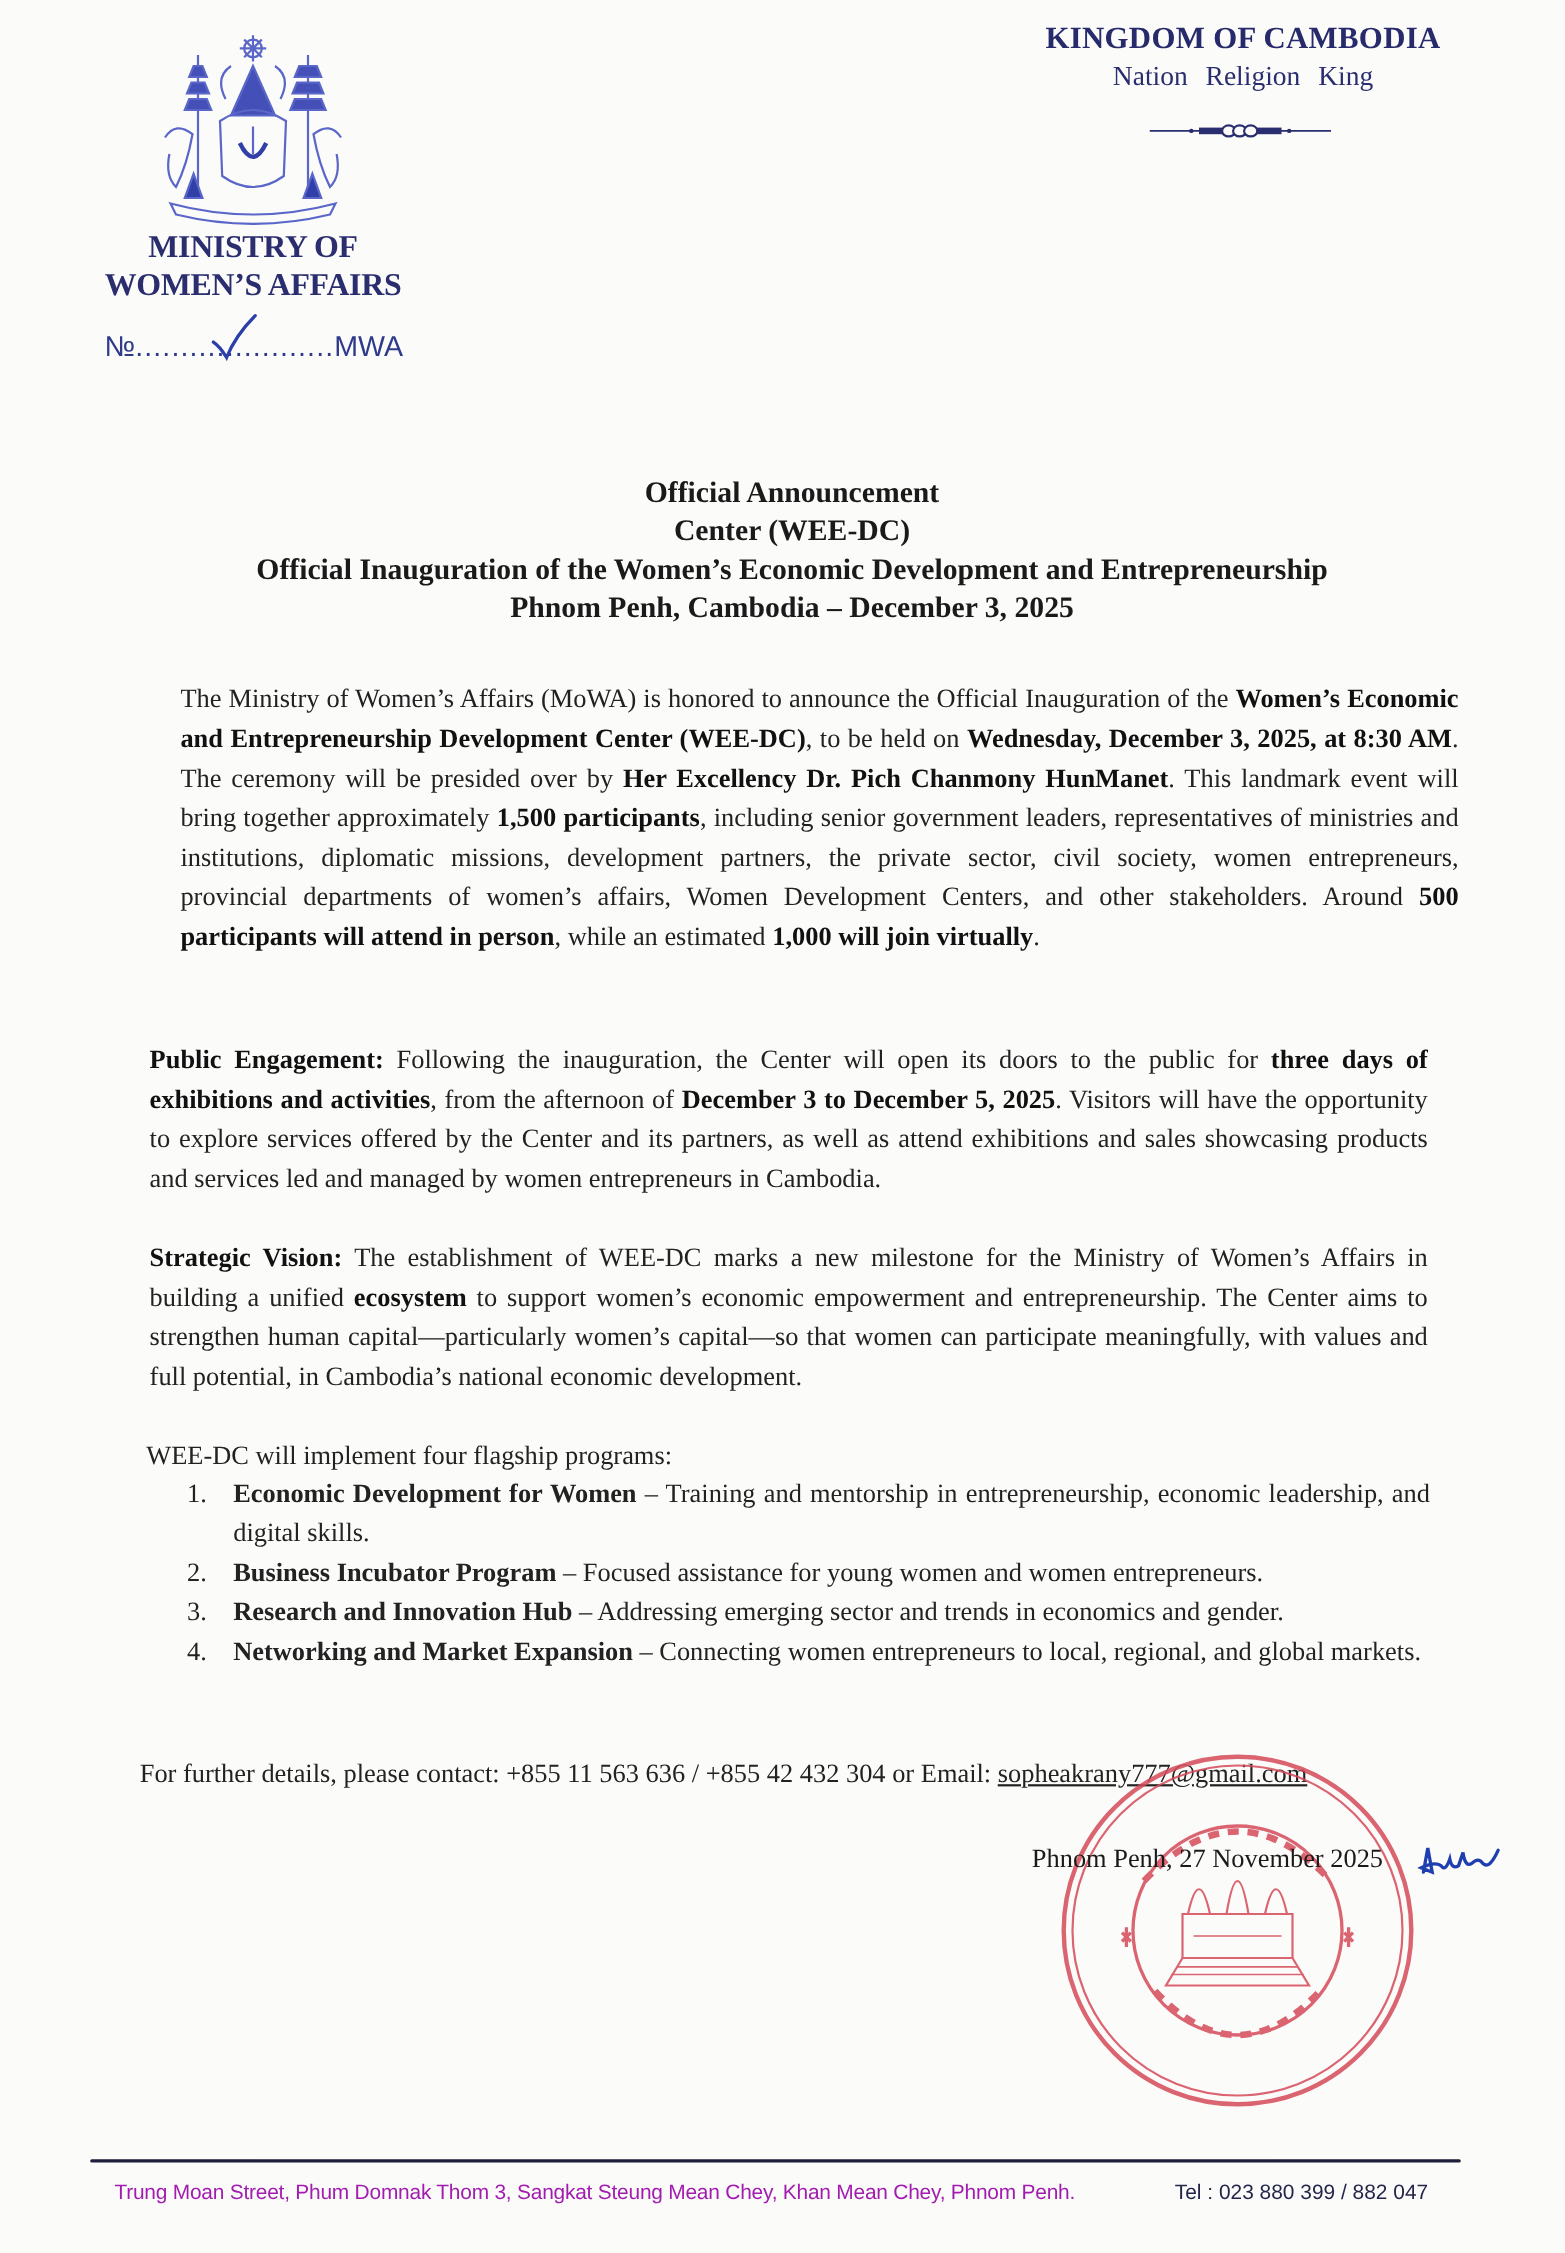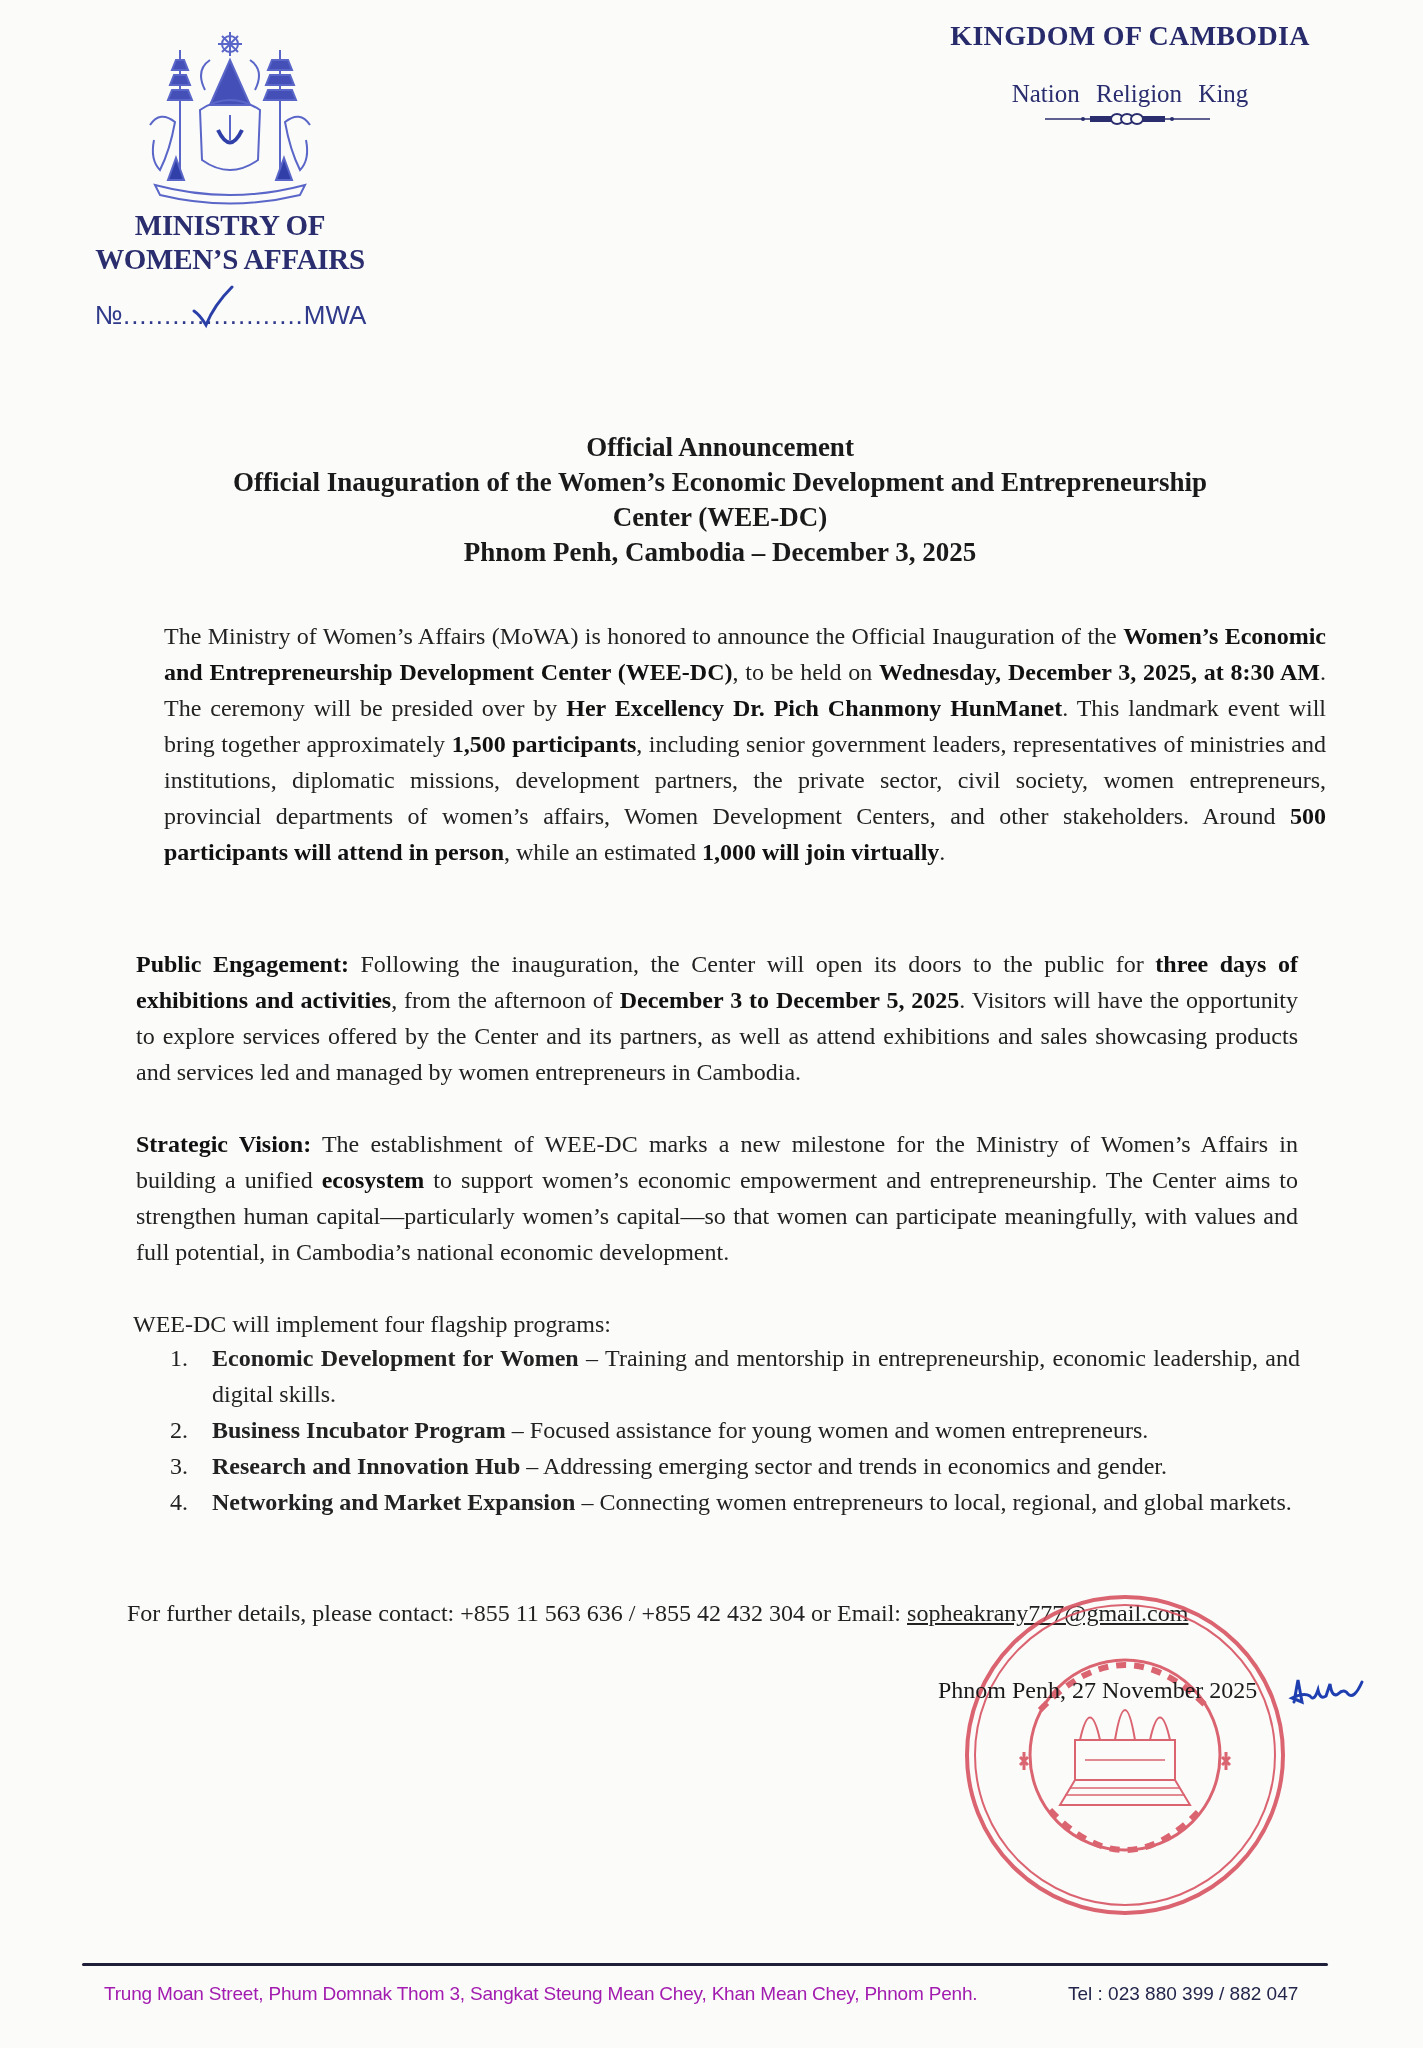--- a/index.html
+++ b/index.html
@@ -27,21 +27,21 @@
   }
   .refno .dots { letter-spacing: 1px; }
   #checkmark { left: 192px; top: 285px; width: 42px; height: 44px; }
 
   
   .kingdom {
     left: 920px; top: 20px; width: 420px; text-align: center;
     color: #282b6b; font-weight: bold; font-size: 28px; letter-spacing: 0.3px;
   }
   .motto {
-    left: 950px; top: 80px; width: 360px; text-align: center;
+    left: 950px; top: 56px; width: 360px; text-align: center;
     color: #2a2d6e; font-size: 25px; word-spacing: 10px;
   }
   #ornament { left: 1045px; top: 108px; width: 165px; height: 22px; }
 
   
   .titles {
     left: 120px; top: 430px; width: 1200px; text-align: center;
     font-weight: bold; font-size: 27px; line-height: 35px; color: #1a1a1a;
   }
 
@@ -123,22 +123,22 @@
   <rect x="45" y="8" width="75" height="6" fill="#2a2d6e"></rect>
   <ellipse cx="72" cy="11" rx="6" ry="5" fill="#fbfbfa" stroke="#2a2d6e" stroke-width="2"></ellipse>
   <ellipse cx="82" cy="11" rx="6" ry="5" fill="#fbfbfa" stroke="#2a2d6e" stroke-width="2"></ellipse>
   <ellipse cx="92" cy="11" rx="6" ry="5" fill="#fbfbfa" stroke="#2a2d6e" stroke-width="2"></ellipse>
   <circle cx="38" cy="11" r="2" fill="#2a2d6e"></circle>
   <circle cx="127" cy="11" r="2" fill="#2a2d6e"></circle>
 </svg>
 
 <div class="abs titles">
   <div>Official Announcement</div>
+  <div>Center (WEE-DC)</div>
   <div>Official Inauguration of the Women’s Economic Development and Entrepreneurship</div>
-  <div>Center (WEE-DC)</div>
   <div>Phnom Penh, Cambodia – December 3, 2025</div>
 </div>
 
 <div id="p1" class="abs para"><span>The Ministry of Women’s Affairs (MoWA) is honored to announce the Official Inauguration of the </span><b>Women’s Economic and Entrepreneurship Development Center (WEE-DC)</b><span>, to be held on </span><b>Wednesday, December 3, 2025, at 8:30 AM</b><span>. The ceremony will be presided over by </span><b>Her Excellency Dr. Pich Chanmony HunManet</b><span>. This landmark event will bring together approximately </span><b>1,500 participants</b><span>, including senior government leaders, representatives of ministries and institutions, diplomatic missions, development partners, the private sector, civil society, women entrepreneurs, provincial departments of women’s affairs, Women Development Centers, and other stakeholders. Around </span><b>500 participants will attend in person</b><span>, while an estimated </span><b>1,000 will join virtually</b><span>.</span></div>
 
 <div id="p2" class="abs para"><b>Public Engagement:</b><span> Following the inauguration, the Center will open its doors to the public for </span><b>three days of exhibitions and activities</b><span>, from the afternoon of </span><b>December 3 to December 5, 2025</b><span>. Visitors will have the opportunity to explore services offered by the Center and its partners, as well as attend exhibitions and sales showcasing products and services led and managed by women entrepreneurs in Cambodia.</span></div>
 
 <div id="p3" class="abs para"><b>Strategic Vision:</b><span> The establishment of WEE-DC marks a new milestone for the Ministry of Women’s Affairs in building a unified </span><b>ecosystem</b><span> to support women’s economic empowerment and entrepreneurship. The Center aims to strengthen human capital—particularly women’s capital—so that women can participate meaningfully, with values and full potential, in Cambodia’s national economic development.</span></div>
 
 <div id="p4intro" class="abs para">WEE-DC will implement four flagship programs:</div>

